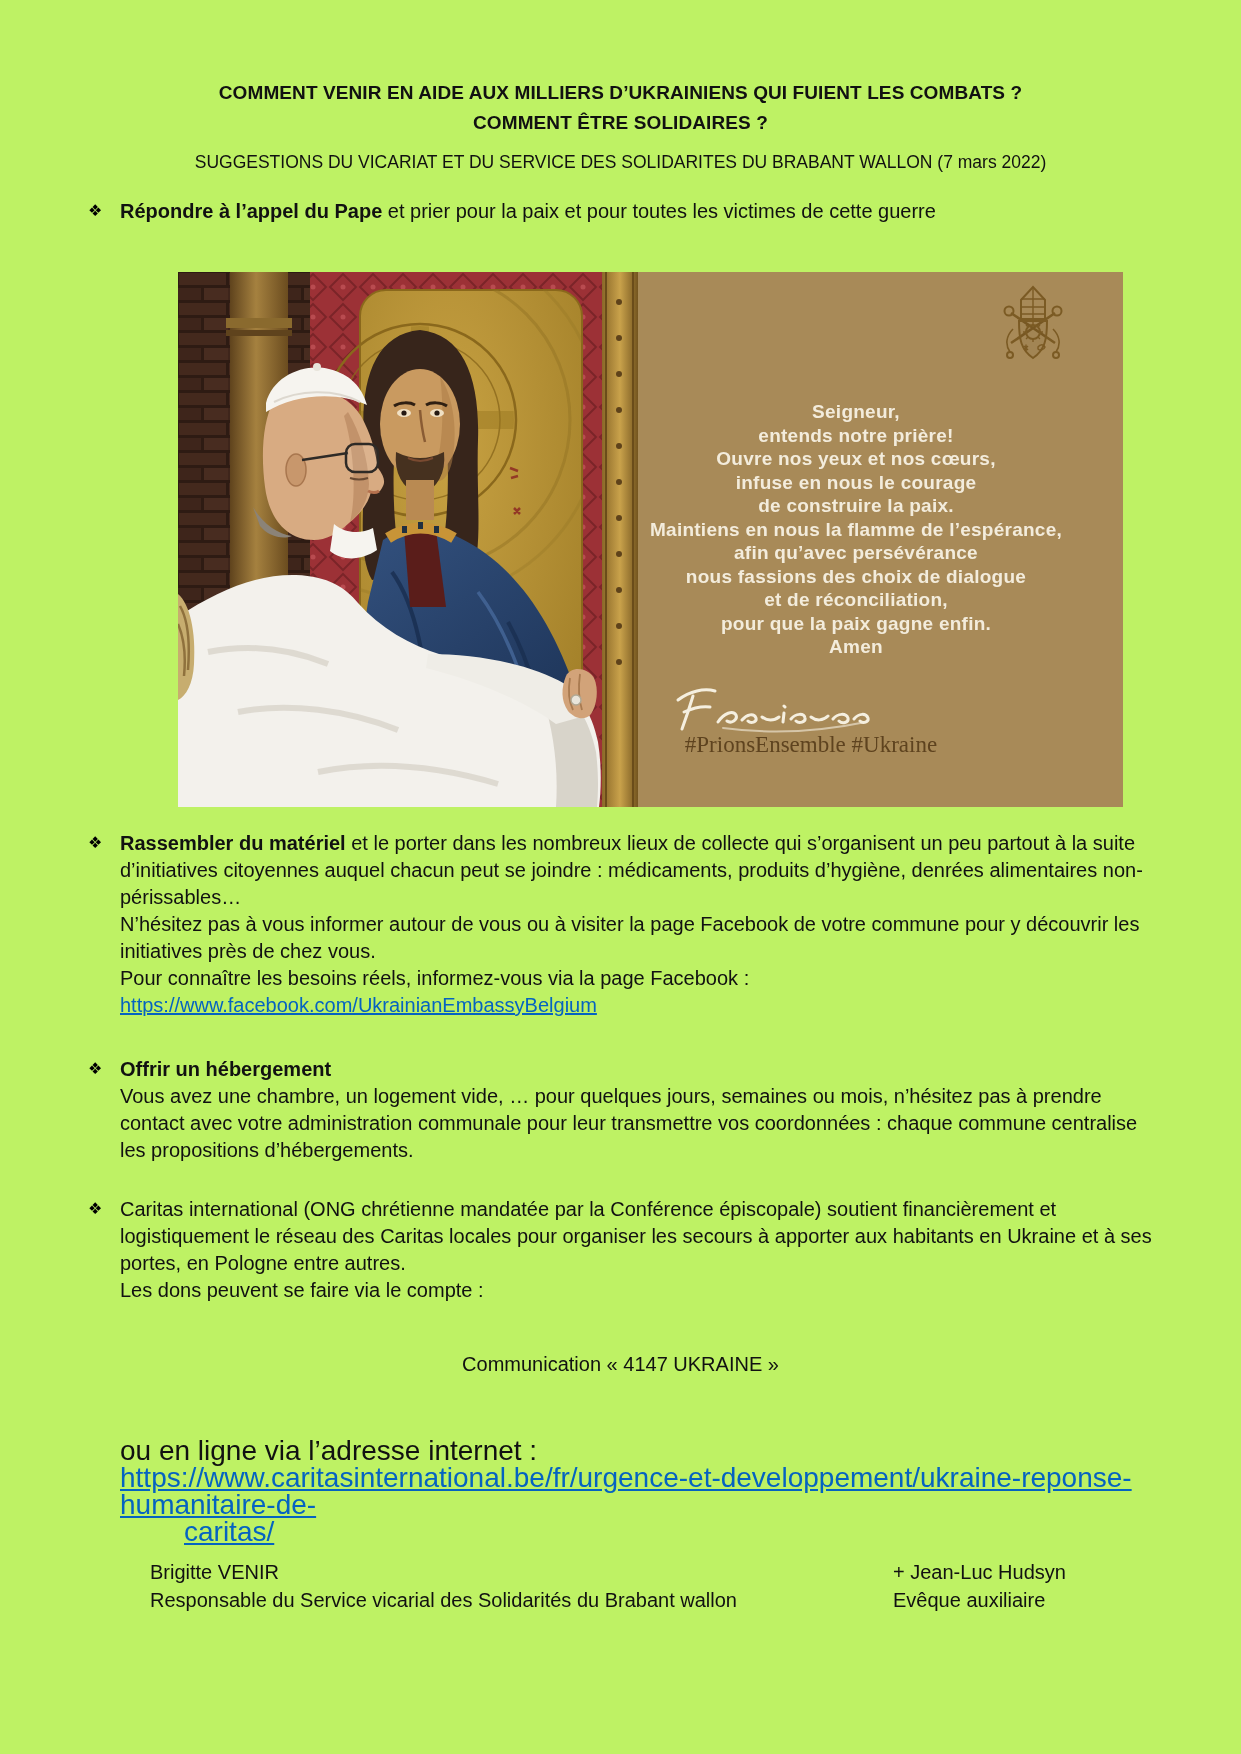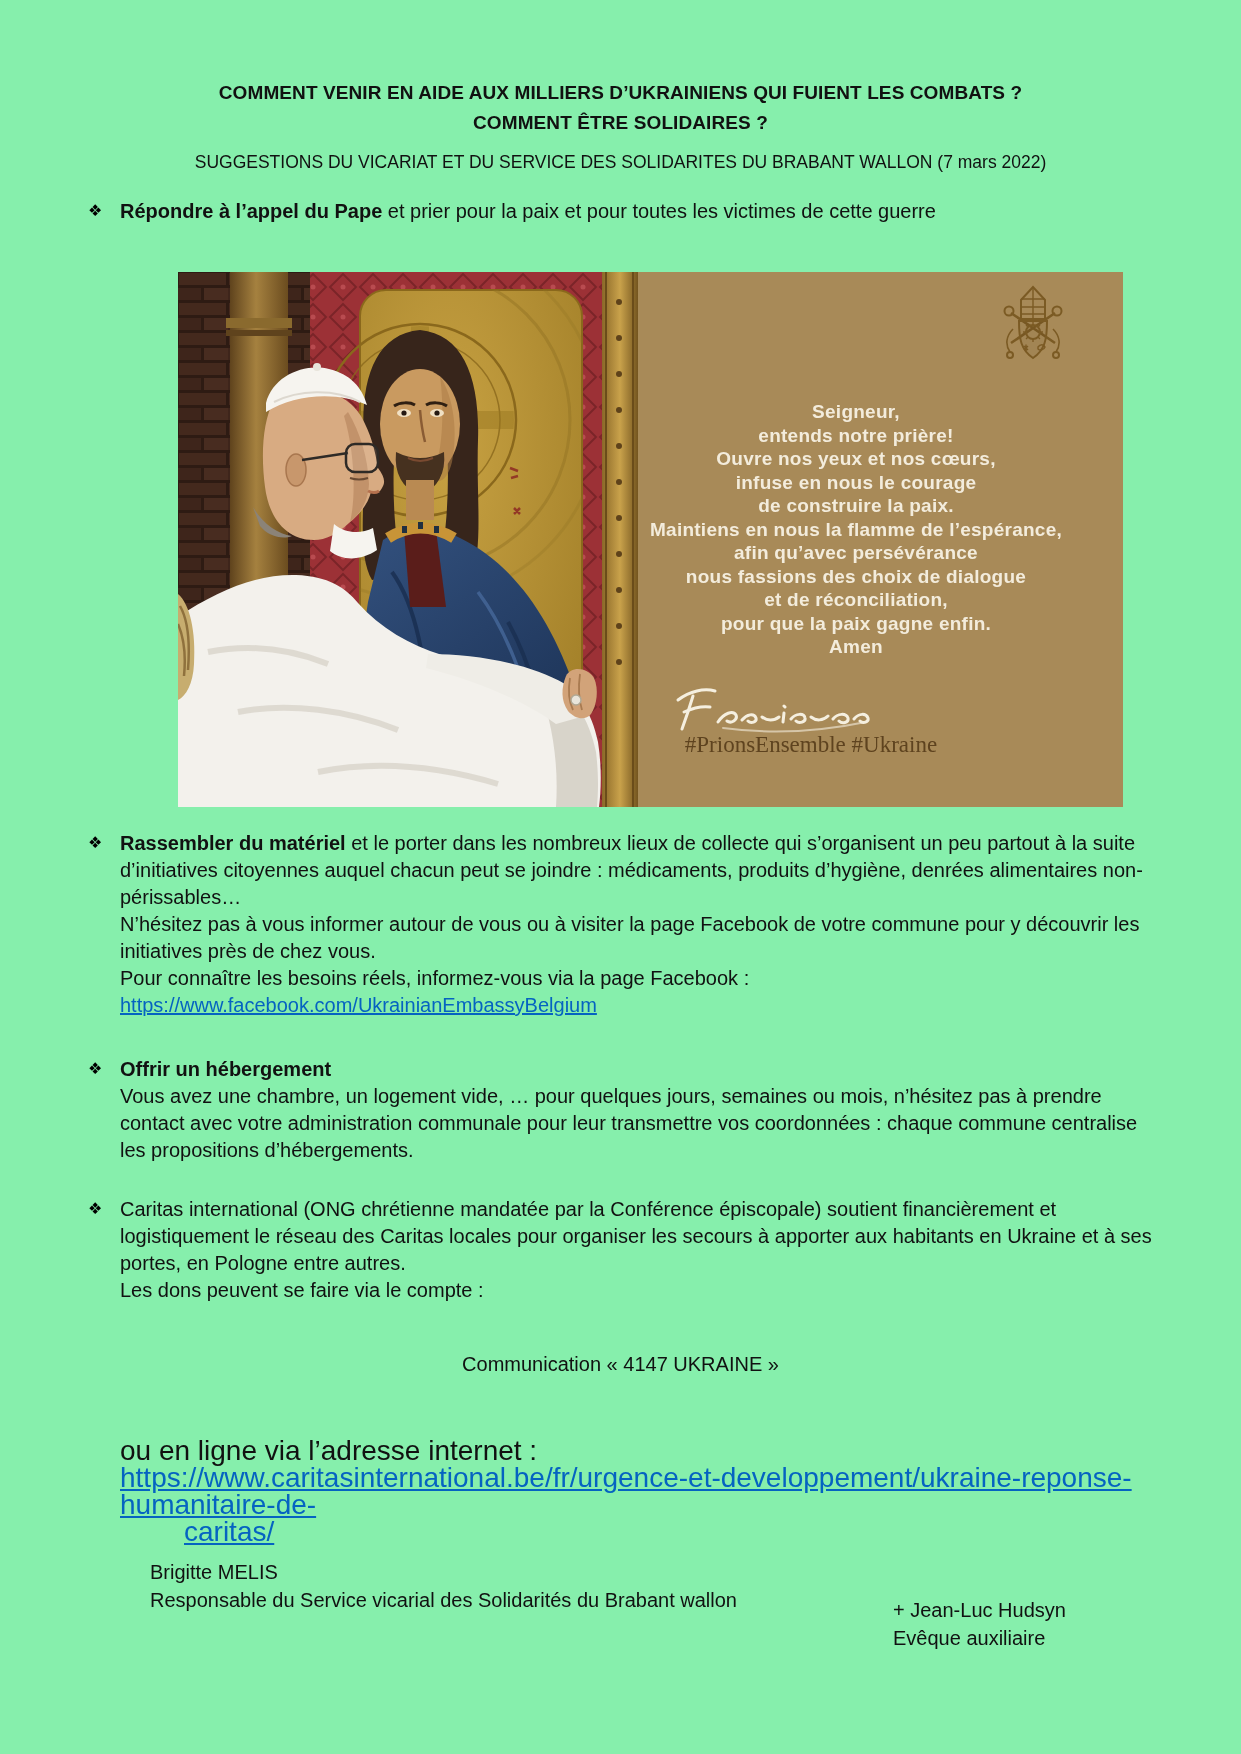--- a/index.html
+++ b/index.html
@@ -1,36 +1,36 @@
 <!DOCTYPE html>
 <html><head>
 <meta charset="utf-8">
 <style>
   html,body{margin:0;padding:0;background:#ffffff;}
   .page{
-    position:relative;width:1241px;height:1754px;background:#86efac;
+    position:relative;width:1241px;height:1754px;background:#bef264;
     font-family:"Liberation Sans",sans-serif;color:#111;overflow:hidden;
   }
   .title-block{position:absolute;top:78px;left:0;width:100%;text-align:center;
     font-size:19px;font-weight:bold;line-height:30px;letter-spacing:.1px;}
   .subtitle{position:absolute;top:150px;left:0;width:100%;text-align:center;
     font-size:17.5px;line-height:24px;}
   .sec{position:absolute;left:88px;right:79px;}
   .bullet{position:absolute;left:0;top:3px;font-size:16px;color:#000;}
   .sec-body{margin-left:32px;font-size:20px;line-height:27px;}
   .sec-body p{margin:0;}
   strong{font-weight:bold;}
   .doclink{color:#0563c1;text-decoration:underline;cursor:pointer;}
   .bank{position:absolute;top:1351px;left:0;width:100%;text-align:center;
     font-size:20px;line-height:27px;}
   .online{position:absolute;top:1437px;left:120px;right:79px;font-size:28px;line-height:27px;}
   .online p{margin:0;}
   .link-wrap2{display:block;margin-left:64px;}
   .footer-left{position:absolute;top:1558px;left:150px;font-size:20px;line-height:28px;}
-  .footer-right{position:absolute;top:1558px;left:893px;font-size:20px;line-height:28px;margin-top:38px;}
+  .footer-right{position:absolute;top:1558px;left:893px;font-size:20px;line-height:28px;}
 
   
   .figure{position:absolute;top:272px;left:178px;width:945px;height:535px;background:#a88a58;}
   .figure svg{position:absolute;top:0;left:0;}
   .prayer{
     position:absolute;top:128px;right:52px;width:430px;text-align:center;
     font-size:19px;line-height:23.5px;font-weight:600;letter-spacing:.25px;
     color:#f3ecdc;white-space:pre-line;
   }
   .hashtags{
@@ -275,21 +275,21 @@
   <div class="bank">
     <div>Communication « 4147 UKRAINE  »</div>
   </div>
 
   <div class="online">
     <p>ou en ligne via l’adresse internet :</p>
     <p><a class="doclink"><span>https://www.caritasinternational.be/fr/urgence-et-developpement/ukraine-reponse-humanitaire-de-</span><span class="link-wrap2">caritas/</span></a></p>
   </div>
 
   <div class="footer-left">
-    <div>Brigitte MELIS</div>
+    <div>Brigitte VENIR</div>
     <div>Responsable du Service vicarial des Solidarités du Brabant wallon</div>
   </div>
   <div class="footer-right">
     <div>+ Jean-Luc Hudsyn</div>
     <div>Evêque auxiliaire</div>
   </div>
 
 </div>
 
 </body></html>

